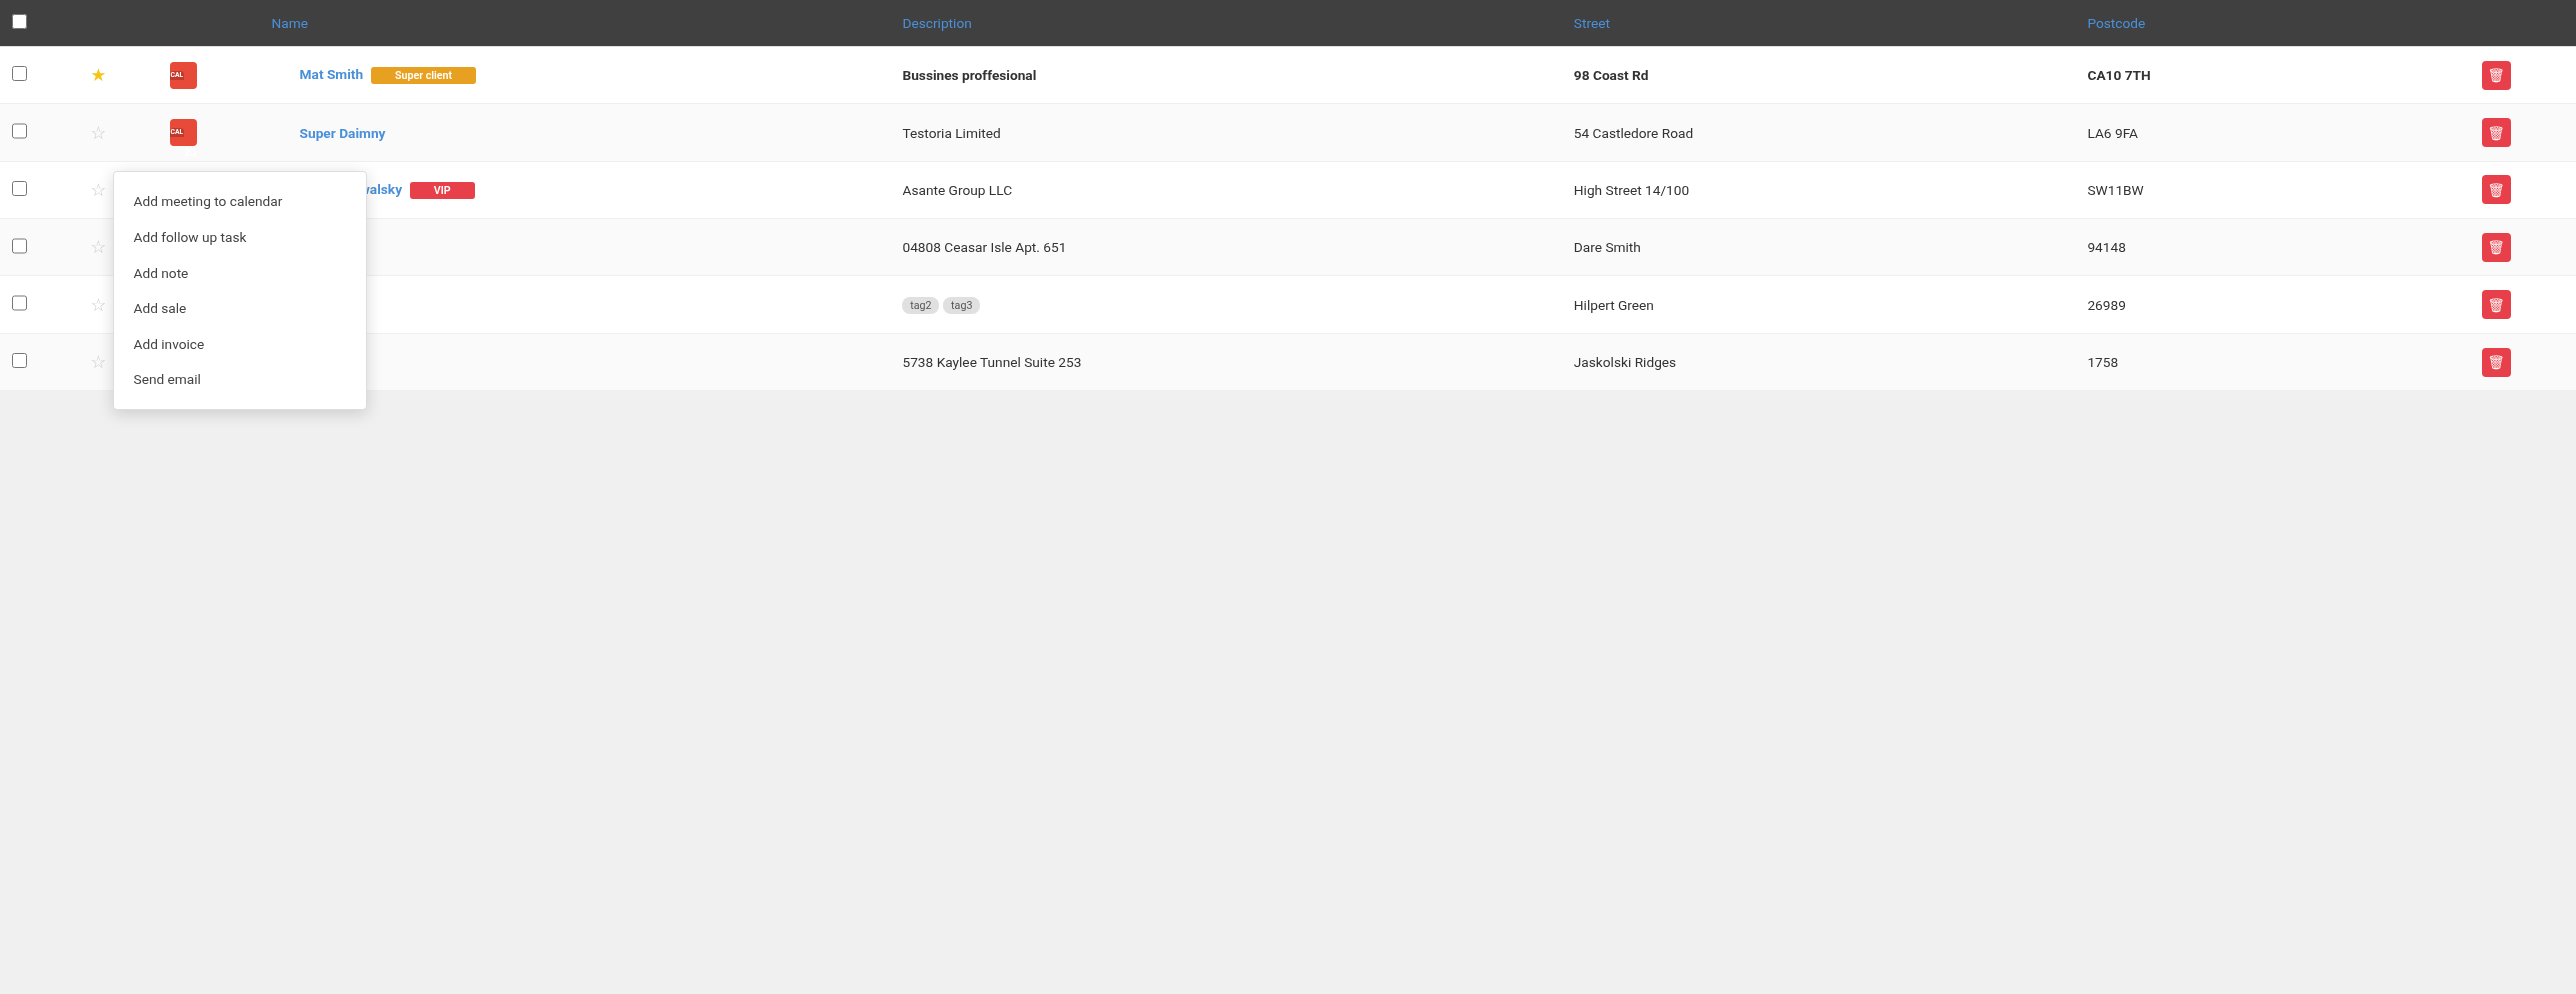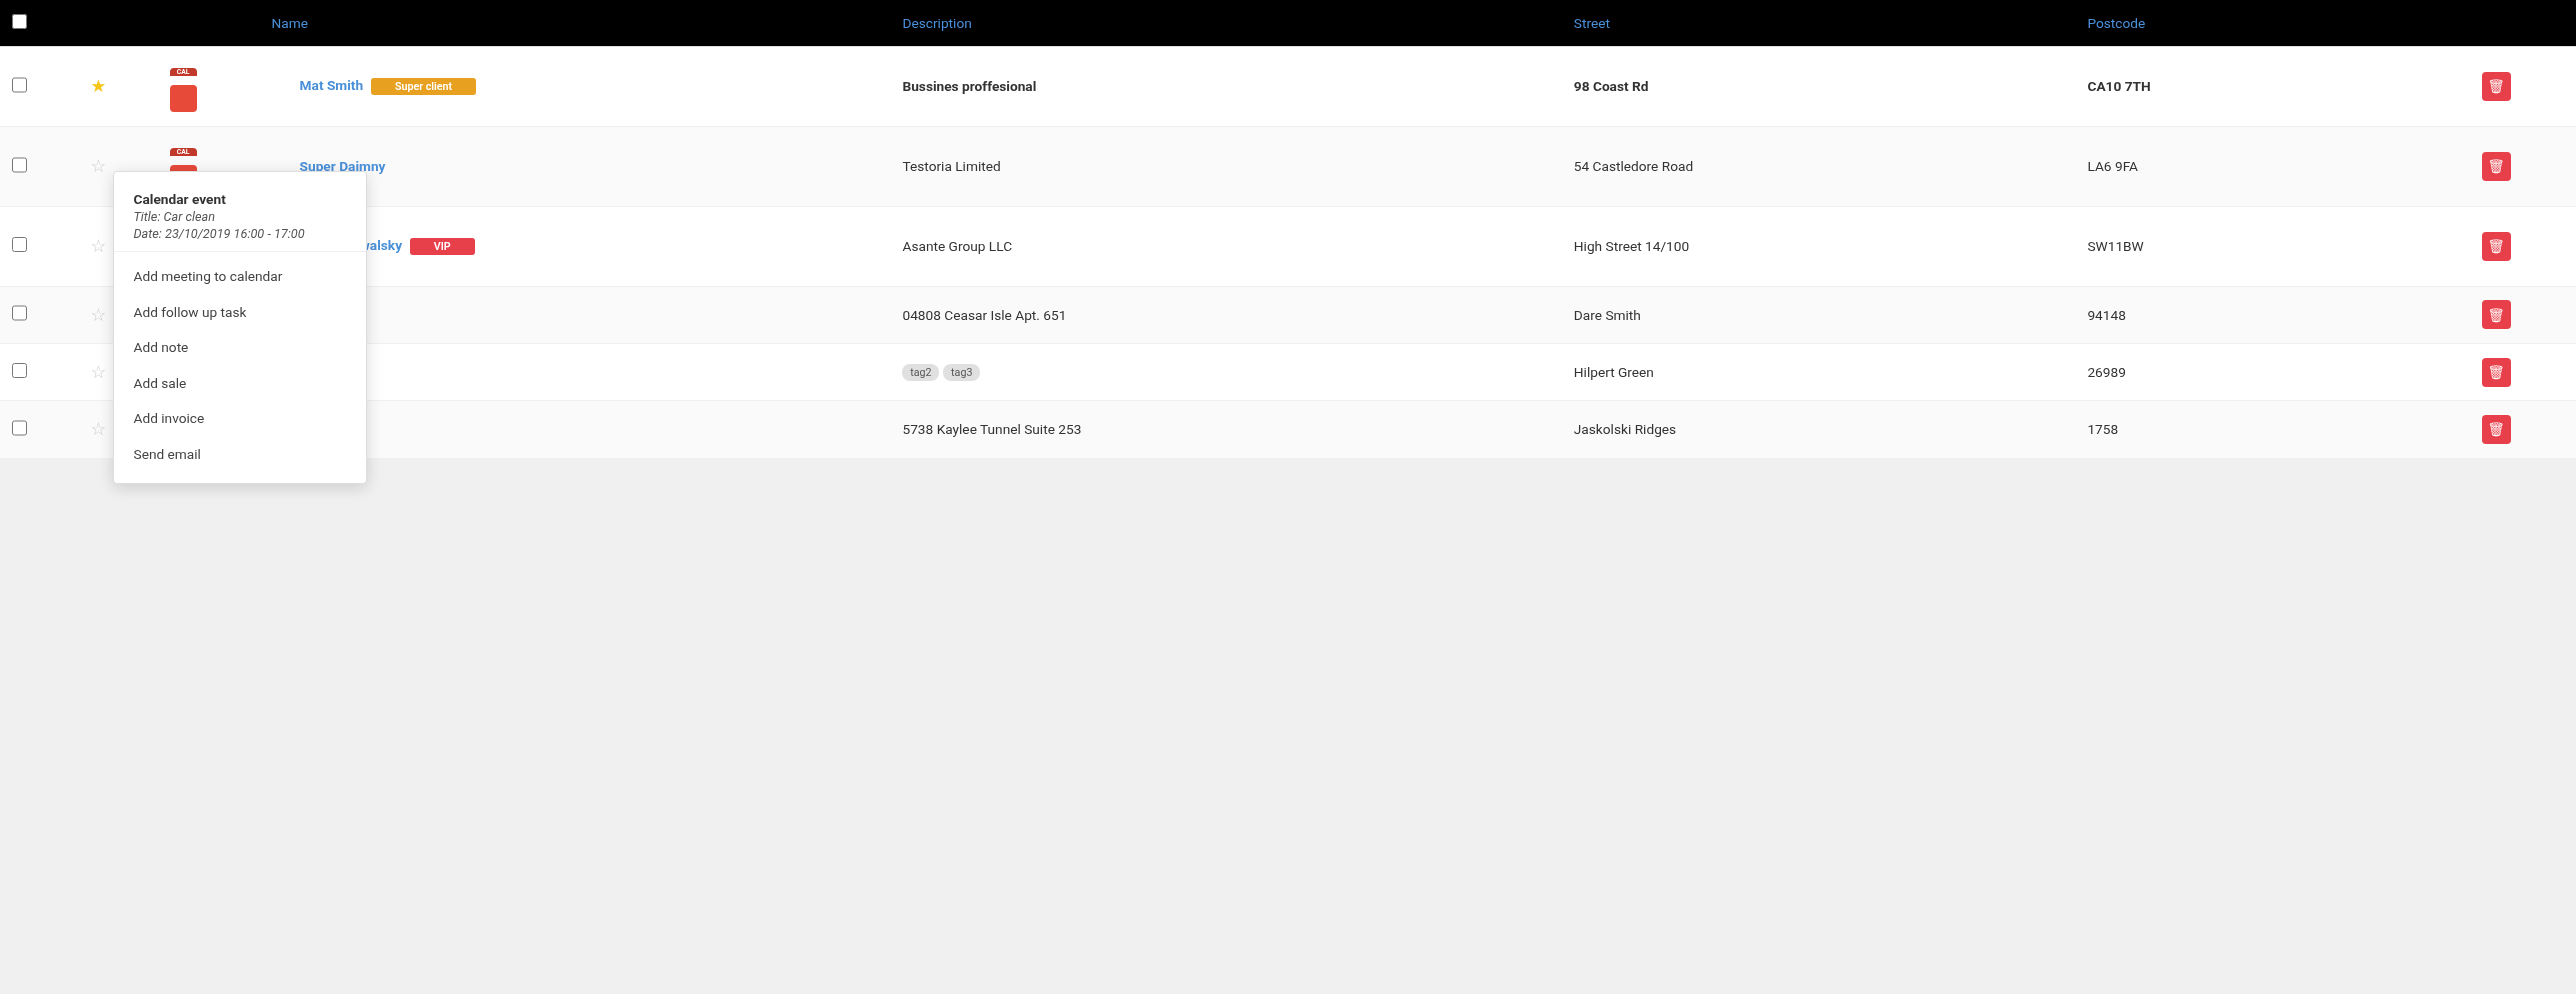--- a/index.html
+++ b/index.html
@@ -3,21 +3,21 @@
   <meta charset="utf-8">
   <style>
     * { box-sizing: border-box; margin: 0; padding: 0; }
     body {
       font-family: -apple-system, BlinkMacSystemFont, 'Segoe UI', Roboto, sans-serif;
       background: #f0f0f0;
       font-size: 13.7px;
       color: #333;
     }
     .table-container {
-      background: #000000;
+      background: #404040;
       width: 100%;
     }
     table {
       width: 100%;
       border-collapse: collapse;
     }
     thead tr {
       border-bottom: 1px solid #e0e0e0;
     }
     thead th {
@@ -56,21 +56,21 @@
     .star-icon {
       font-size: 17.6px;
       color: #ccc;
       cursor: pointer;
     }
     .star-icon.active {
       color: #f5c518;
     }
     .calendar-icon {
       display: inline-flex;
-      flex-direction: column;
+      flex-direction: row;
       align-items: center;
       justify-content: center;
       width: 27px;
       height: 27px;
       background: #e84a3a;
       border-radius: 3.9px;
       cursor: pointer;
       position: relative;
       color: #fff;
       font-size: 8.8px;
@@ -272,31 +272,20 @@
             <td class="col-postcode"><span>1758</span></td>
             <td class="col-action">
               <button class="delete-btn">🗑</button>
             </td>
           </tr>
         </tbody>
     </table>
   </div>
 
   <div class="popup">
-    <div class="popup-header">
-      <div class="event-title">Calendar event</div>
-      <div class="event-detail">
-        <span>Title:</span>
-        <span> Car clean</span>
-      </div>
-      <div class="event-detail">
-        <span>Date:</span>
-        <span> 23/10/2019 16:00 - 17:00</span>
-      </div>
-    </div>
     <div class="popup-item">Add meeting to calendar</div>
     <div class="popup-item">Add follow up task</div>
     <div class="popup-item">Add note</div>
     <div class="popup-item">Add sale</div>
     <div class="popup-item">Add invoice</div>
     <div class="popup-item">Send email</div>
   </div>
 </div>
 
 

